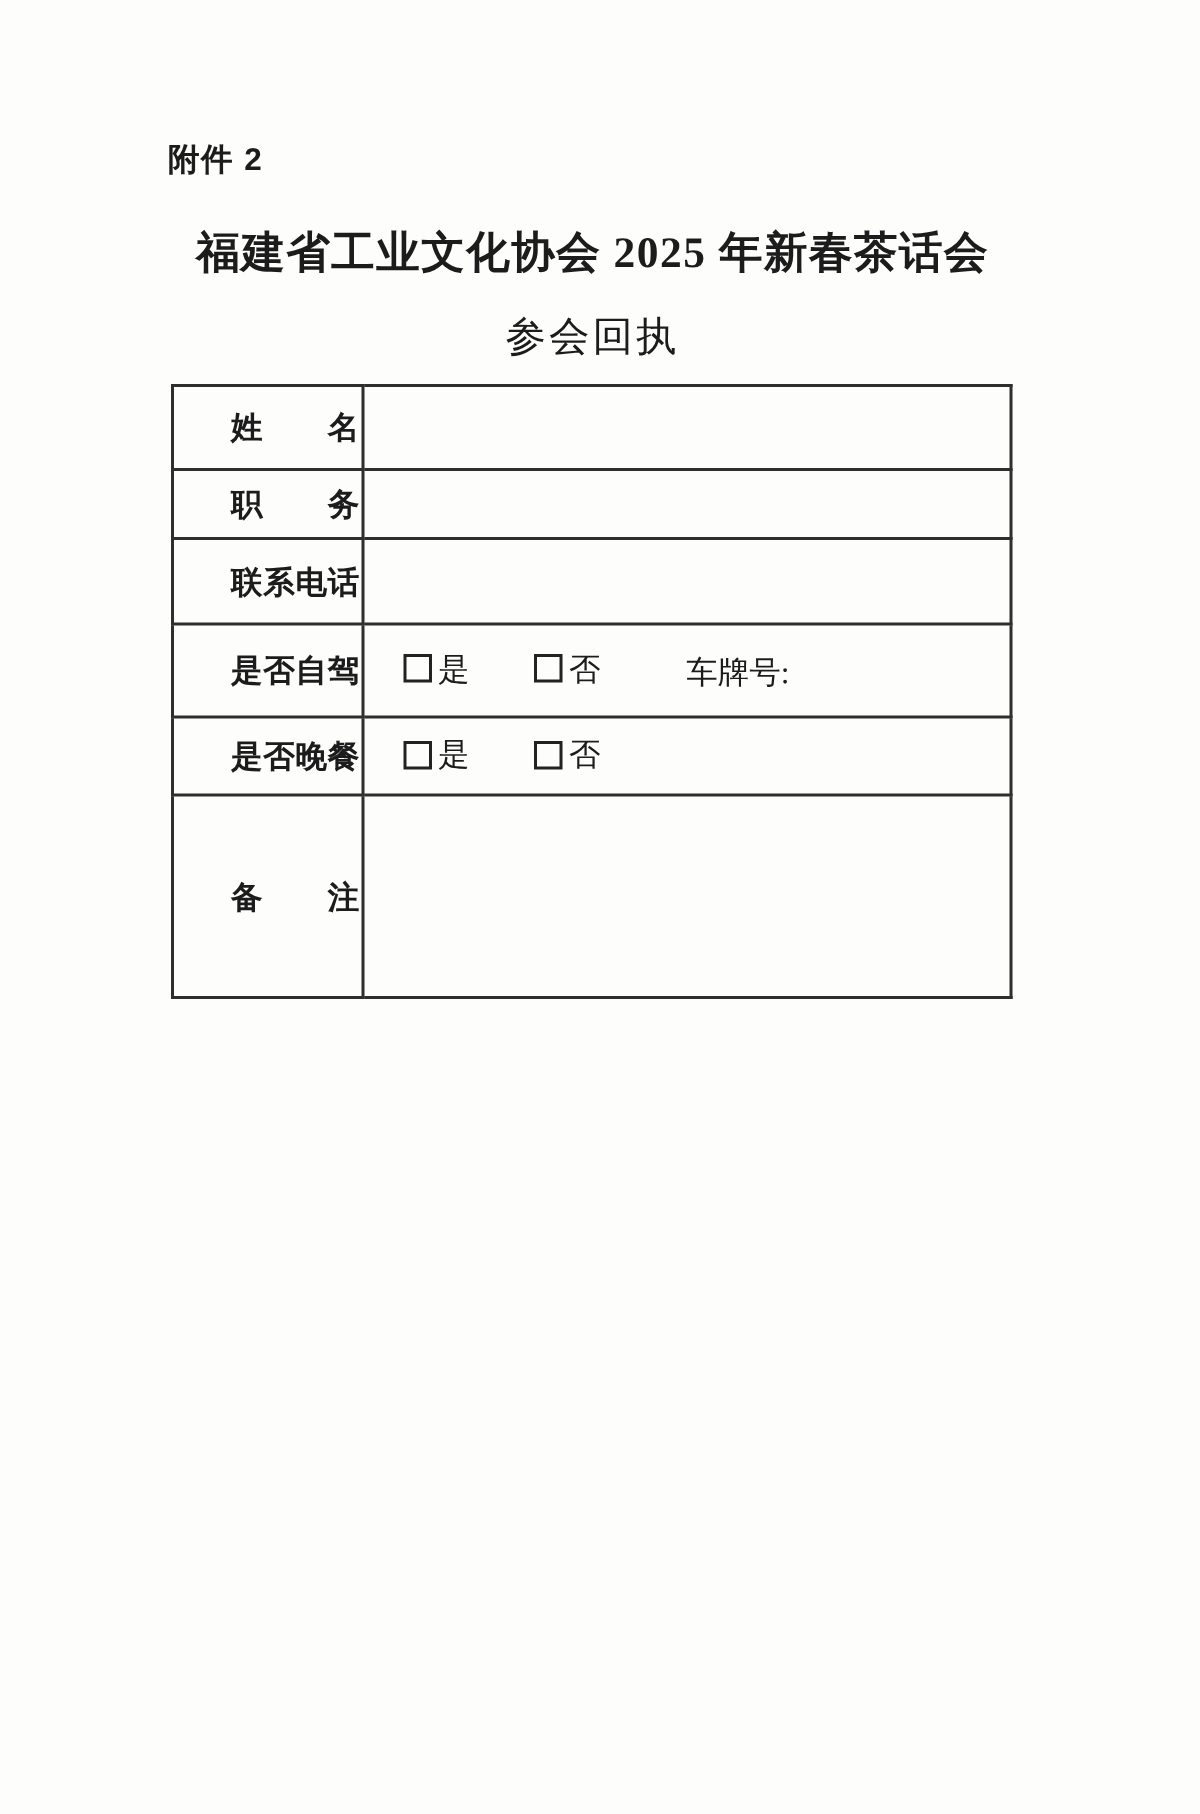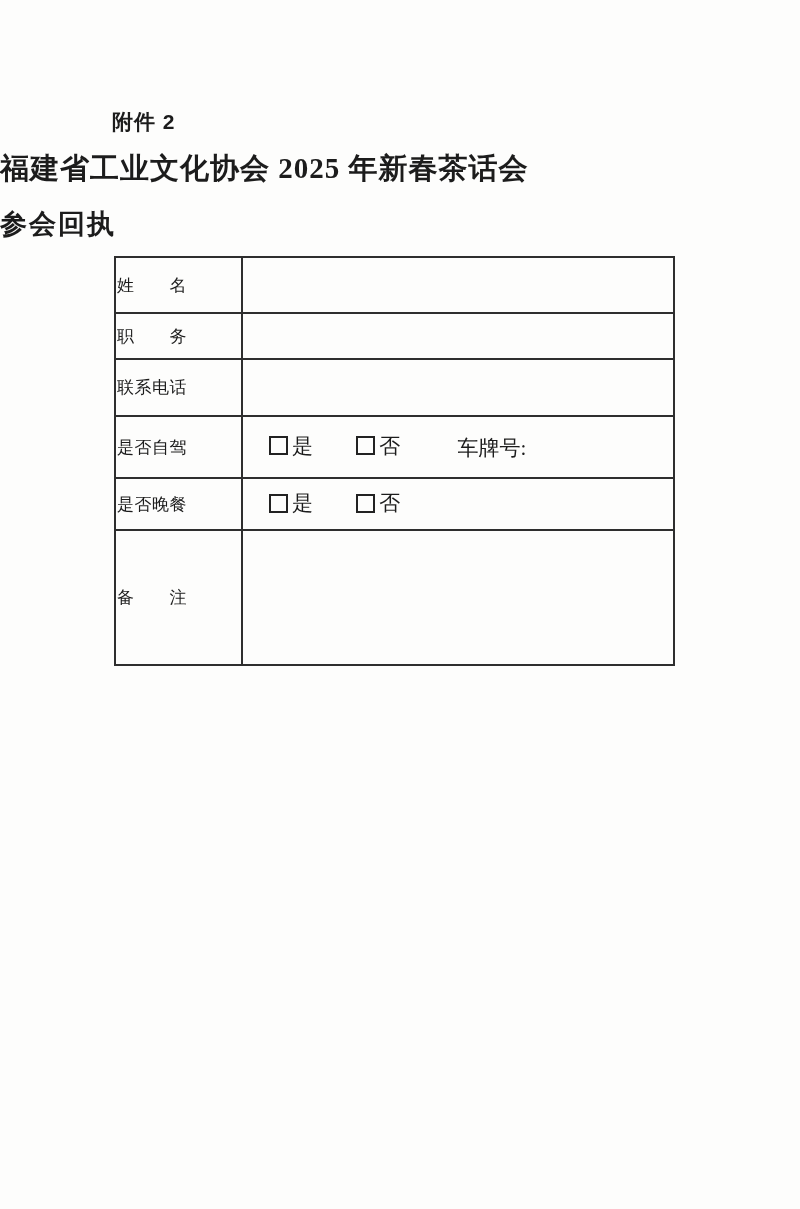--- a/index.html
+++ b/index.html
@@ -11,67 +11,68 @@
     height: 1209px;
     background: #fdfdfc;
     font-family: "Liberation Serif", serif;
     color: #1c1c1c;
     overflow: hidden;
   }
 
   .attachment-label {
     position: absolute;
     left: 112px;
-    top: 108px;
+    top: 92px;
     font-size: 21px;
     font-weight: bold;
     font-family: "Liberation Sans", sans-serif;
     letter-spacing: 1px;
   }
 
   .doc-title {
     position: absolute;
     left: 0;
     right: 10px;
     top: 149px;
-    text-align: left;
+    text-align: center;
     font-size: 29px;
     font-weight: bold;
     letter-spacing: 1px;
   }
 
   .doc-subtitle {
     position: absolute;
     left: 0;
     right: 10px;
     top: 206px;
+    text-align: center;
     font-size: 27px;
-    font-weight: bold;
+    font-weight: normal;
     letter-spacing: 2px;
   }
 
   table.reply-form {
     position: absolute;
     left: 114px;
     top: 256px;
     width: 561px;
     border-collapse: collapse;
     table-layout: fixed;
   }
 
   table.reply-form td {
     border: 2px solid #2e2e2e;
     vertical-align: middle;
   }
 
   td.label-cell {
     width: 123px;
-    text-align: left;
-    font-weight: normal;
-    font-size: 17px;
+    text-align: right;
+    font-weight: bold;
+    font-size: 21px;
     letter-spacing: 0.5px;
   }
 
   td.content-cell {
     padding-left: 26px;
     font-size: 21px;
   }
 
   tr.r-name     { height: 56px; }
   tr.r-org      { height: 59px; }

